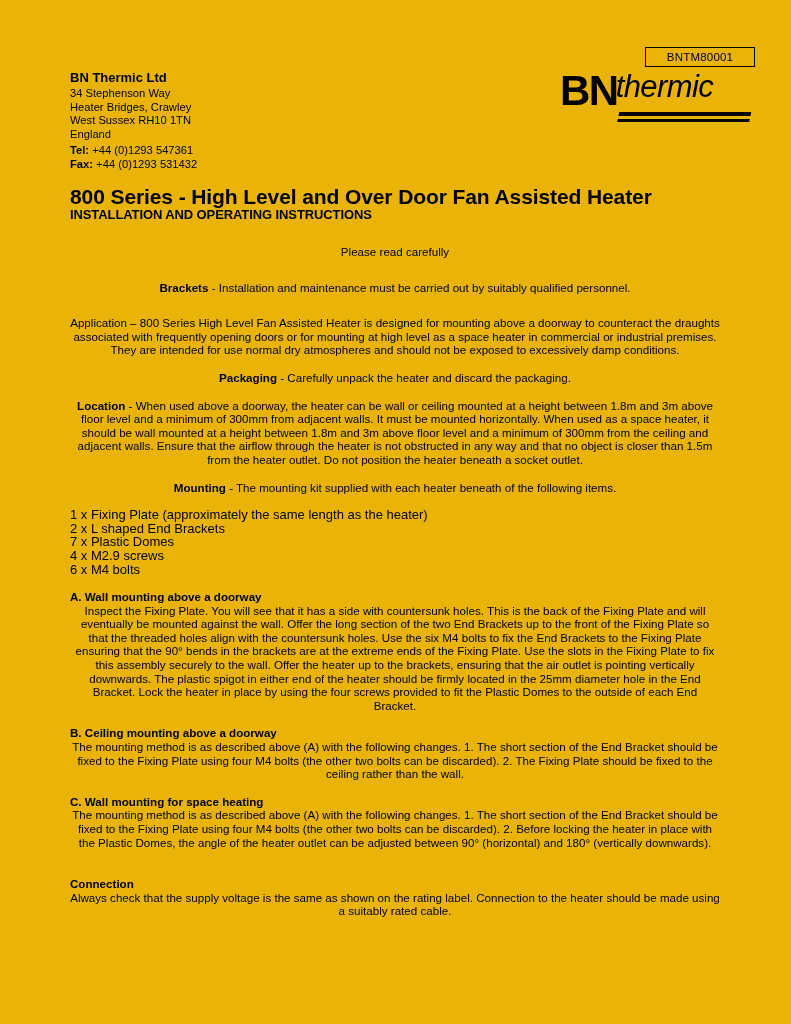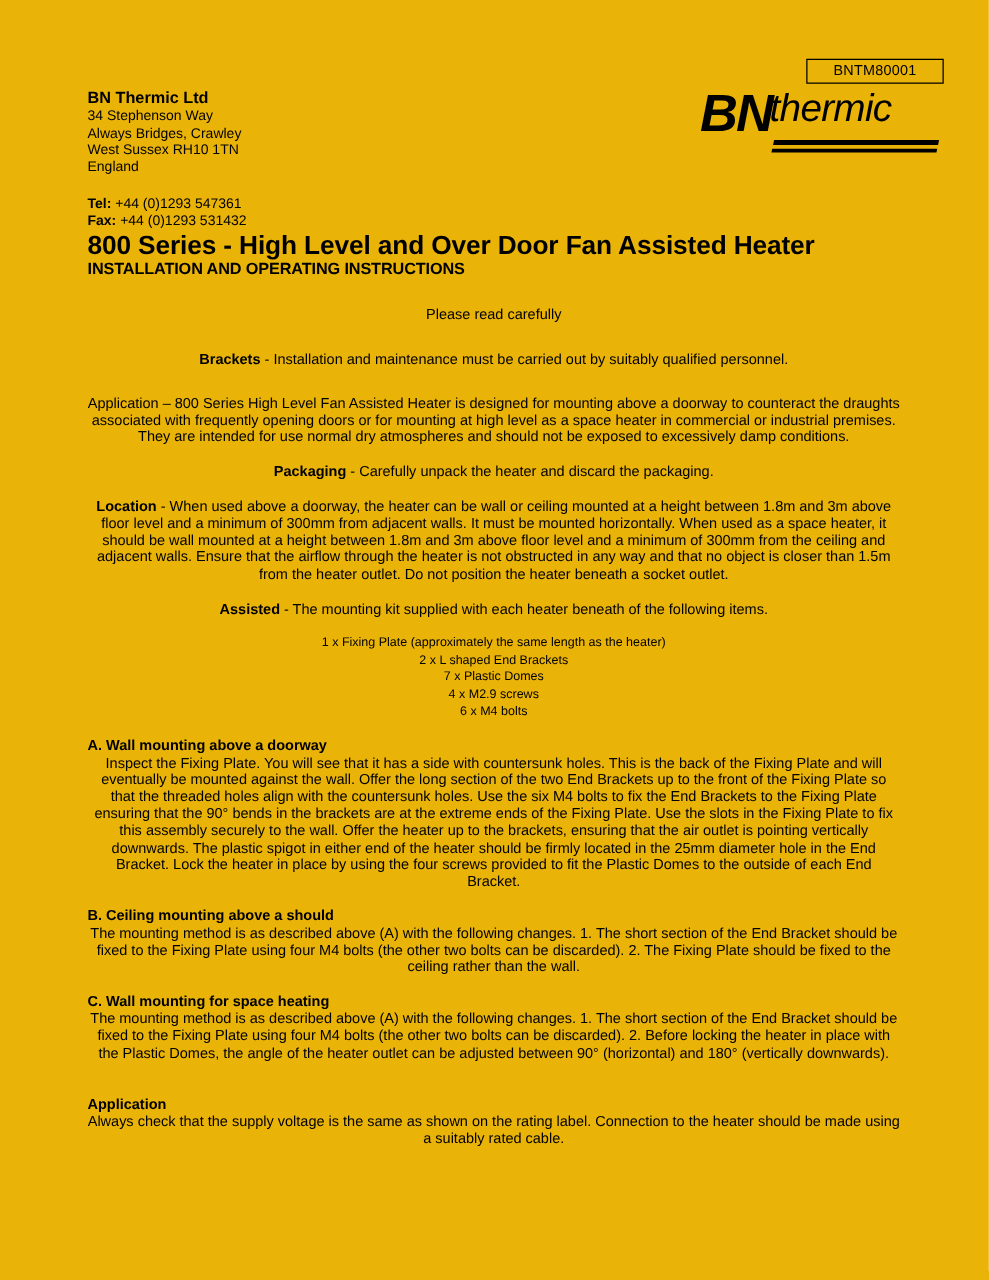--- a/index.html
+++ b/index.html
@@ -50,21 +50,20 @@
   .logo-row {
     position: absolute;
     left: 0;
     top: 0;
     white-space: nowrap;
     line-height: 1;
   }
   .logo-bn {
     font-family: "Liberation Sans", sans-serif;
     font-weight: bold;
-    font-style: italic;
     font-size: 42px;
     letter-spacing: -1.5px;
     display: inline-block;
     vertical-align: baseline;
   }
   .logo-thermic {
     font-family: "Liberation Sans", sans-serif;
     font-weight: normal;
     font-style: italic;
     font-size: 31px;
@@ -104,21 +103,21 @@
     font-size: 13px;
     font-weight: bold;
     line-height: 16px;
     margin-bottom: 1px;
   }
   .company-addr-line {
     font-size: 11.2px;
     line-height: 13.6px;
   }
   .company-contact {
-    margin-top: 16px;
+    margin-top: 3px;
   }
   .company-contact-line {
     font-size: 11.2px;
     line-height: 13.6px;
   }
   .company-contact-line b { font-weight: bold; }
 
   
   .doc {
     position: absolute;
@@ -154,23 +153,22 @@
     font-weight: bold;
     line-height: 13.6px;
     margin: 0;
   }
   ul.plain {
     list-style: none;
     margin: 0;
     padding: 0;
   }
   ul.plain li {
-    font-size: 10px;
-    line-height: 13.6px;
-    text-align: center;
+    font-size: 13px;
+    line-height: 13.6px;
   }
 </style>
 </head>
 <body>
 
 <div class="page">
 
   <div class="doc-code-box">BNTM80001</div>
 
   <div class="logo">
@@ -179,21 +177,21 @@
     </div>
     <div class="logo-underlines">
       <div class="ul ul1"></div>
       <div class="ul ul2"></div>
     </div>
   </div>
 
   <div class="company">
     <div class="company-name">BN Thermic Ltd</div>
     <div class="company-addr-line">34 Stephenson Way</div>
-    <div class="company-addr-line">Always Bridges, Crawley</div>
+    <div class="company-addr-line">Heater Bridges, Crawley</div>
     <div class="company-addr-line">West Sussex RH10 1TN</div>
     <div class="company-addr-line">England</div>
     <div class="company-contact">
       <div class="company-contact-line"><b>Tel:</b><span> +44 (0)1293 547361</span></div>
       <div class="company-contact-line"><b>Fax:</b><span> +44 (0)1293 531432</span></div>
     </div>
   </div>
 
   <div class="doc">
 
@@ -215,46 +213,46 @@
     <div class="gap-14"></div>
 
     <p class="body"><span class="lead">Packaging</span><span> - Carefully unpack the heater and discard the packaging.</span></p>
 
     <div class="gap-14"></div>
 
     <p class="body"><span class="lead">Location</span><span> - When used above a doorway, the heater can be wall or ceiling mounted at a height between 1.8m and 3m above floor level and a minimum of 300mm from adjacent walls. It must be mounted horizontally. When used as a space heater, it should be wall mounted at a height between 1.8m and 3m above floor level and a minimum of 300mm from the ceiling and adjacent walls. Ensure that the airflow through the heater is not obstructed in any way and that no object is closer than 1.5m from the heater outlet. Do not position the heater beneath a socket outlet.</span></p>
 
     <div class="gap-14"></div>
 
-    <p class="body"><span class="lead">Assisted</span><span> - The mounting kit supplied with each heater beneath of the following items.</span></p>
+    <p class="body"><span class="lead">Mounting</span><span> - The mounting kit supplied with each heater beneath of the following items.</span></p>
 
     <div class="gap-14"></div>
 
     <ul class="plain">
       <li>1 x Fixing Plate (approximately the same length as the heater)</li>
       <li>2 x L shaped End Brackets</li>
       <li>7 x Plastic Domes</li>
       <li>4 x M2.9 screws</li>
       <li>6 x M4 bolts</li>
     </ul>
 
     <div class="gap-14"></div>
 
     <p class="heading">A. Wall mounting above a doorway</p>
     <p class="body">Inspect the Fixing Plate. You will see that it has a side with countersunk holes. This is the back of the Fixing Plate and will eventually be mounted against the wall. Offer the long section of the two End Brackets up to the front of the Fixing Plate so that the threaded holes align with the countersunk holes. Use the six M4 bolts to fix the End Brackets to the Fixing Plate ensuring that the 90° bends in the brackets are at the extreme ends of the Fixing Plate. Use the slots in the Fixing Plate to fix this assembly securely to the wall. Offer the heater up to the brackets, ensuring that the air outlet is pointing vertically downwards. The plastic spigot in either end of the heater should be firmly located in the 25mm diameter hole in the End Bracket. Lock the heater in place by using the four screws provided to fit the Plastic Domes to the outside of each End Bracket.</p>
 
     <div class="gap-14"></div>
 
-    <p class="heading">B. Ceiling mounting above a should</p>
+    <p class="heading">B. Ceiling mounting above a doorway</p>
     <p class="body">The mounting method is as described above (A) with the following changes. 1. The short section of the End Bracket should be fixed to the Fixing Plate using four M4 bolts (the other two bolts can be discarded). 2. The Fixing Plate should be fixed to the ceiling rather than the wall.</p>
 
     <div class="gap-14"></div>
 
     <p class="heading">C. Wall mounting for space heating</p>
     <p class="body">The mounting method is as described above (A) with the following changes. 1. The short section of the End Bracket should be fixed to the Fixing Plate using four M4 bolts (the other two bolts can be discarded). 2. Before locking the heater in place with the Plastic Domes, the angle of the heater outlet can be adjusted between 90° (horizontal) and 180° (vertically downwards).</p>
 
     <div class="gap-28"></div>
 
-    <p class="heading">Application</p>
+    <p class="heading">Connection</p>
     <p class="body">Always check that the supply voltage is the same as shown on the rating label. Connection to the heater should be made using a suitably rated cable.</p>
 
   </div>
 </div>
 
 </body></html>

